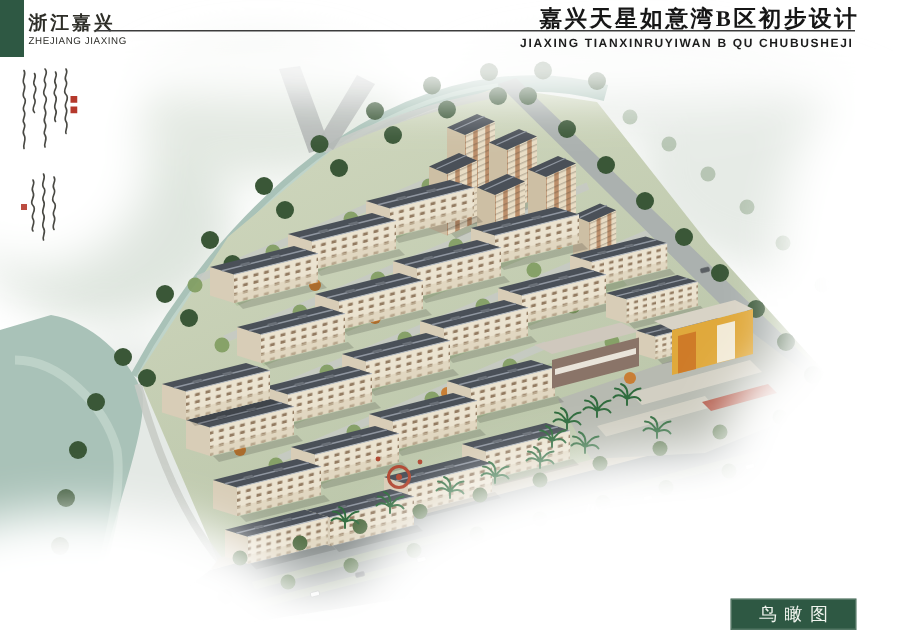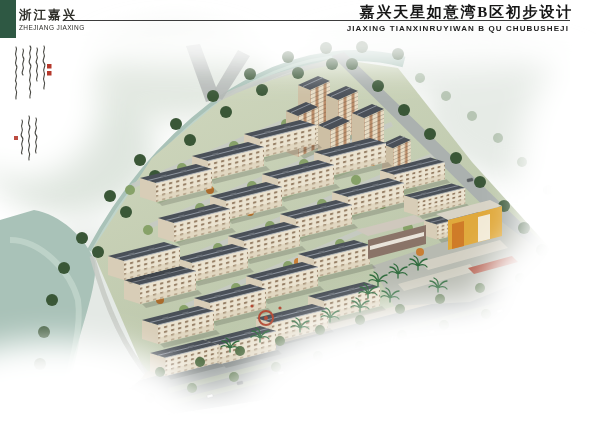--- a/index.html
+++ b/index.html
@@ -348,14 +348,15 @@
   </g>
 </svg>
 
 <div class="hdr corner-block"></div>
 <div class="hdr region-cn">浙江嘉兴</div>
 <div class="hdr region-en">ZHEJIANG JIAXING</div>
 <div class="hdr rule-line"></div>
 <div class="hdr title-en">JIAXING TIANXINRUYIWAN B QU CHUBUSHEJI</div>
 <div class="hdr title-cn">嘉兴天星如意湾B区初步设计</div>
 
+<div class="view-label">鸟瞰图</div>
 
 </div>
 
 </body></html>

